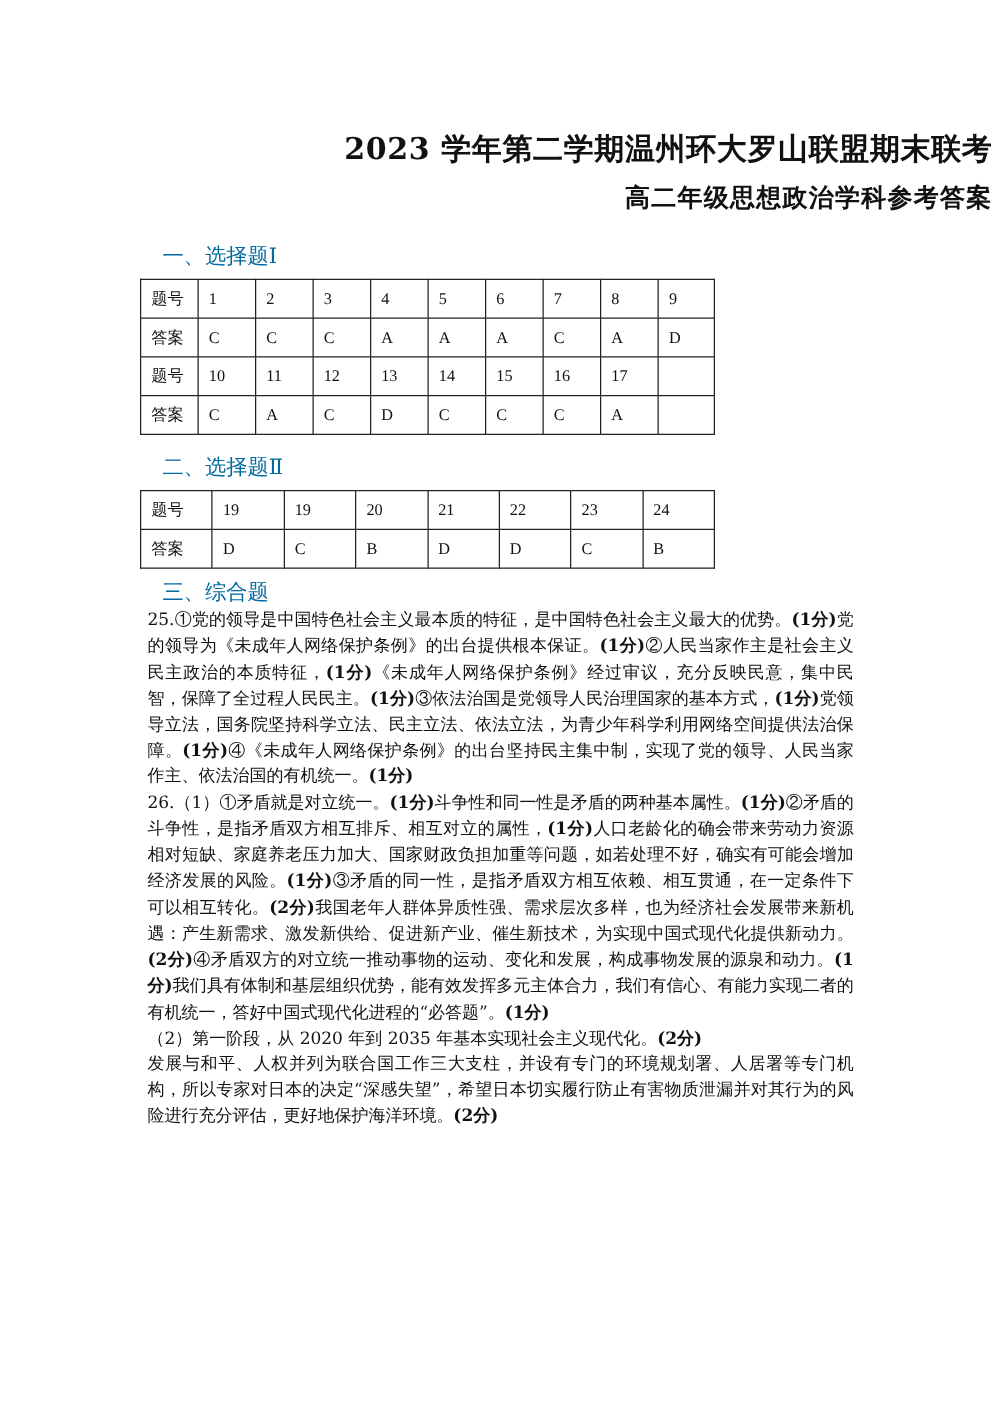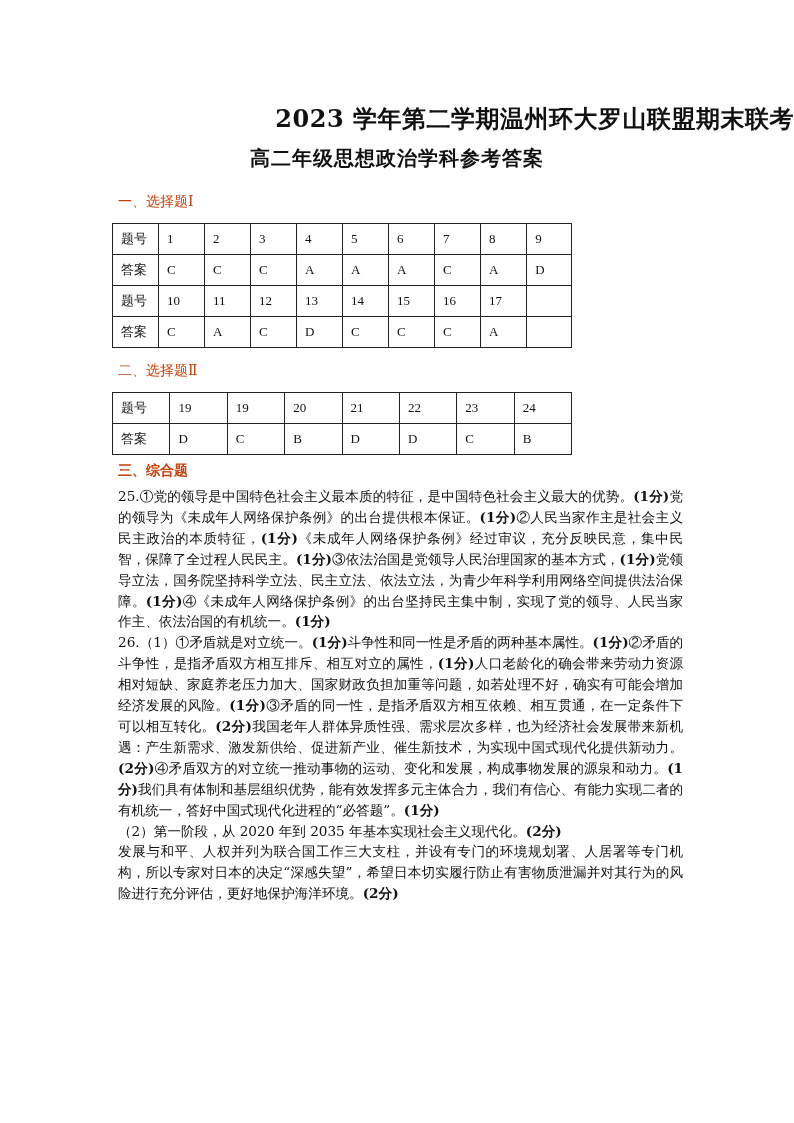--- a/index.html
+++ b/index.html
@@ -1,22 +1,22 @@
 <!DOCTYPE html>
 <html><head>
 <meta charset="utf-8">
 <style>
   html, body { margin: 0; padding: 0; background: #ffffff; }
   body { width: 794px; height: 1123px; position: relative; overflow: hidden;
          font-family: "DejaVu Serif", "Liberation Serif", serif; color: #111; }
   .title { position: absolute; left: 0; width: 794px; top: 103px; text-align: right;
            font-size: 24px; font-weight: bold; letter-spacing: 0.5px; }
-  .subtitle { position: absolute; left: 0; width: 794px; top: 145px; text-align: center;
+  .subtitle { position: absolute; left: 0; width: 794px; top: 145px; text-align: right;
               font-size: 20px; font-weight: bold; letter-spacing: 1px; }
-  .section { position: absolute; left: 118px; font-size: 14px; color: #c2410c; }
+  .section { position: absolute; left: 130px; font-size: 17px; color: #0369a1; }
   table.ans { position: absolute; left: 112px; border-collapse: collapse; width: 460px;
               font-family: "Liberation Serif", "DejaVu Serif", serif; font-size: 13px; }
   table.ans td { border: 1.4px solid #222; height: 30px; padding: 0 0 0 8px; vertical-align: middle; }
   table.t1 { top: 223px; }
   table.t1 td { width: 49px; }
   table.t2 { top: 392px; }
   table.t2 td { width: 63px; }
   .body { position: absolute; left: 118px; top: 486px; width: 565px;
           font-size: 13.6px; line-height: 20.9px; text-align: justify; }
   .body p { margin: 0; }
@@ -101,19 +101,19 @@
         <td>C</td>
         <td>B</td>
         <td>D</td>
         <td>D</td>
         <td>C</td>
         <td>B</td>
       </tr>
     </tbody>
   </table>
 
-<div class="section" style="top:462px;font-weight:bold;">三、综合题</div>
+<div class="section" style="top:462px;">三、综合题</div>
 <div class="body" id="answers-body">
     <p><span>25.①党的领导是中国特色社会主义最本质的特征，是中国特色社会主义最大的优势。</span><span class="pts">(1分)</span><span>党的领导为《未成年人网络保护条例》的出台提供根本保证。</span><span class="pts">(1分)</span><span>②人民当家作主是社会主义民主政治的本质特征，</span><span class="pts">(1分)</span><span>《未成年人网络保护条例》经过审议，充分反映民意，集中民智，保障了全过程人民民主。</span><span class="pts">(1分)</span><span>③依法治国是党领导人民治理国家的基本方式，</span><span class="pts">(1分)</span><span>党领导立法，国务院坚持科学立法、民主立法、依法立法，为青少年科学利用网络空间提供法治保障。</span><span class="pts">(1分)</span><span>④《未成年人网络保护条例》的出台坚持民主集中制，实现了党的领导、人民当家作主、依法治国的有机统一。</span><span class="pts">(1分)</span></p>
     <p><span>26.（1）①矛盾就是对立统一。</span><span class="pts">(1分)</span><span>斗争性和同一性是矛盾的两种基本属性。</span><span class="pts">(1分)</span><span>②矛盾的斗争性，是指矛盾双方相互排斥、相互对立的属性，</span><span class="pts">(1分)</span><span>人口老龄化的确会带来劳动力资源相对短缺、家庭养老压力加大、国家财政负担加重等问题，如若处理不好，确实有可能会增加经济发展的风险。</span><span class="pts">(1分)</span><span>③矛盾的同一性，是指矛盾双方相互依赖、相互贯通，在一定条件下可以相互转化。</span><span class="pts">(2分)</span><span>我国老年人群体异质性强、需求层次多样，也为经济社会发展带来新机遇：产生新需求、激发新供给、促进新产业、催生新技术，为实现中国式现代化提供新动力。</span><span class="pts">(2分)</span><span>④矛盾双方的对立统一推动事物的运动、变化和发展，构成事物发展的源泉和动力。</span><span class="pts">(1分)</span><span>我们具有体制和基层组织优势，能有效发挥多元主体合力，我们有信心、有能力实现二者的有机统一，答好中国式现代化进程的“必答题”。</span><span class="pts">(1分)</span></p>
     <p><span>（2）第一阶段，从 2020 年到 2035 年基本实现社会主义现代化。</span><span class="pts">(2分)</span></p>
     <p><span>发展与和平、人权并列为联合国工作三大支柱，并设有专门的环境规划署、人居署等专门机构，所以专家对日本的决定“深感失望”，希望日本切实履行防止有害物质泄漏并对其行为的风险进行充分评估，更好地保护海洋环境。</span><span class="pts">(2分)</span></p>
   </div>
 
 </body></html>

